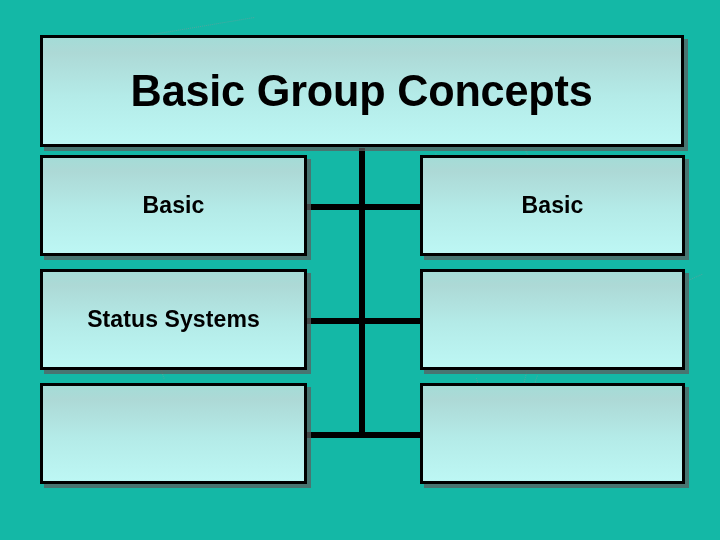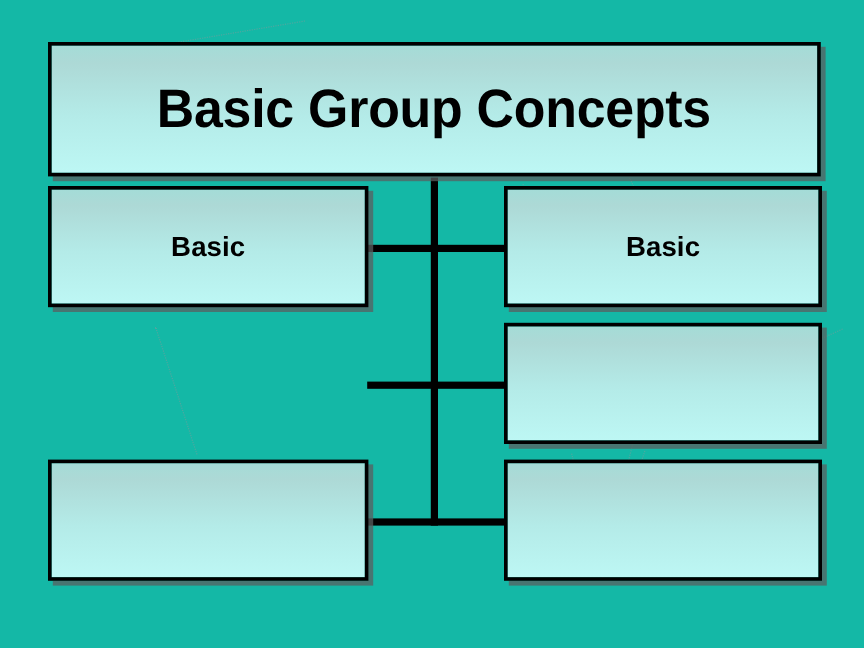--- a/index.html
+++ b/index.html
@@ -109,20 +109,23 @@
     <span class="label">Basic Group Concepts</span>
   </div>
 
   <div class="gbox" id="box-roles">
     <span class="label row-label">Basic</span>
   </div>
   <div class="gbox" id="box-norms">
     <span class="label row-label">Basic</span>
   </div>
 
+  <div class="gbox" id="box-status-systems">
+    <span class="label row-label">Status Systems</span>
+  </div>
   <div class="gbox" id="box-right-middle">
     <span class="label row-label"></span>
   </div>
 
   <div class="gbox" id="box-bottom-left">
     <span class="label row-label"></span>
   </div>
   <div class="gbox" id="box-bottom-right">
     <span class="label row-label"></span>
   </div>

